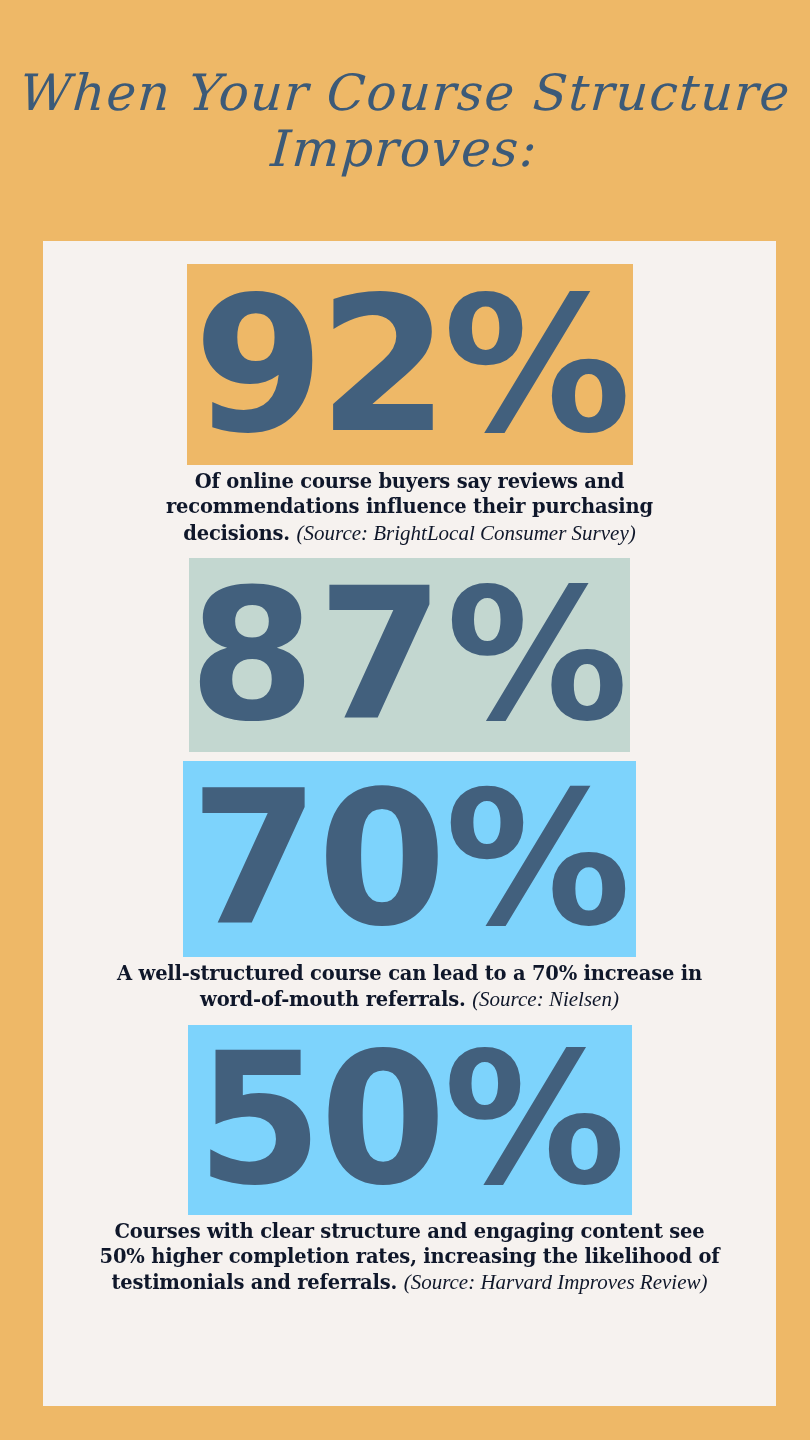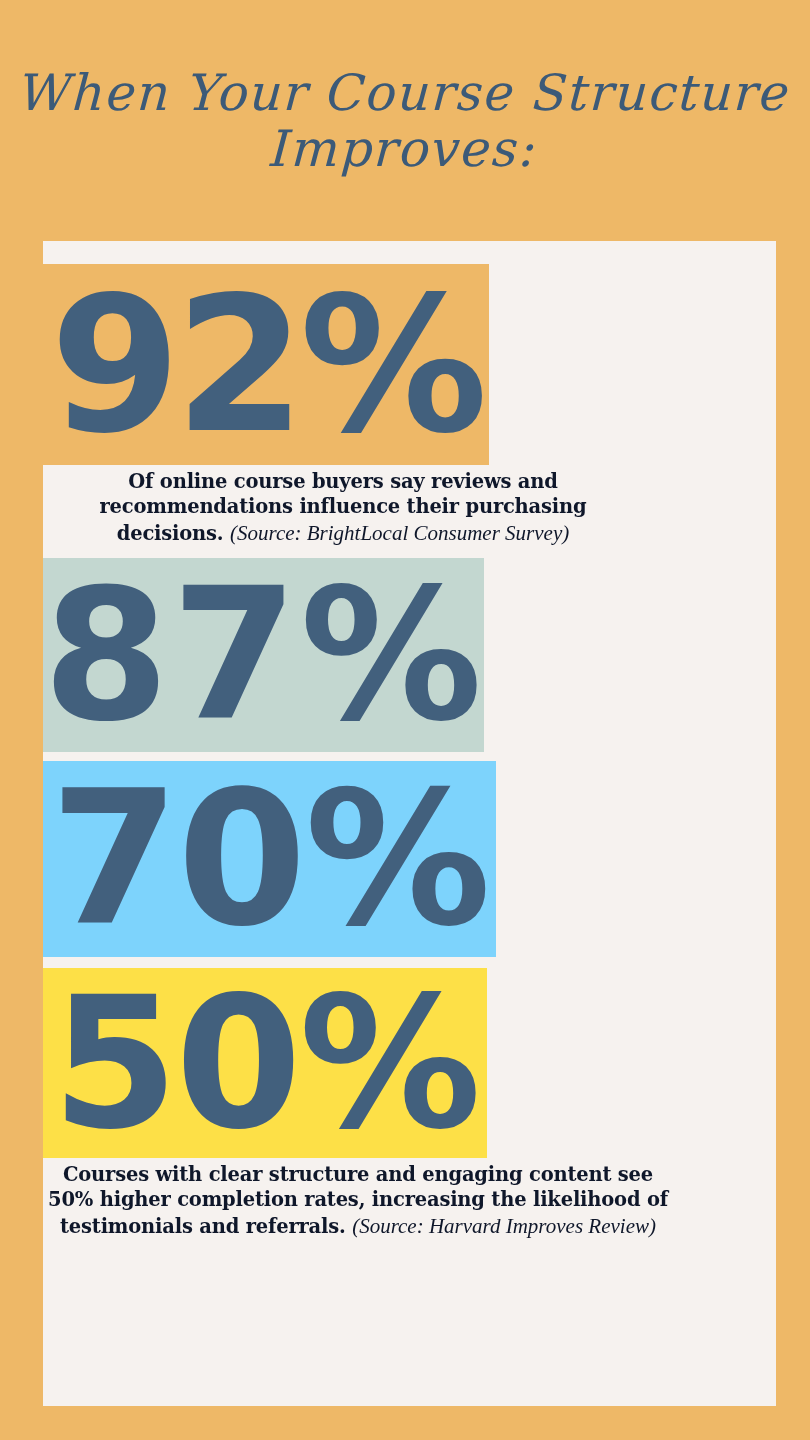--- a/index.html
+++ b/index.html
@@ -56,21 +56,21 @@
     display: flex;
     flex-direction: column;
     align-items: center;
     padding-top: 23px;
   }
 
   .stat-block {
     width: 100%;
     display: flex;
     flex-direction: column;
-    align-items: flex-start;
+    align-items: center;
   }
 
   .stat-box {
     display: flex;
     align-items: center;
     justify-content: center;
     overflow: hidden;
   }
 
   .stat-number {
@@ -102,21 +102,21 @@
   .block-3 .stat-box {
     width: 453px;
     height: 196px;
     background: #7dd3fc;
   }
   .block-3 .stat-number { font-size: 186px; letter-spacing: -2px; }
 
   .block-4 .stat-box {
     width: 444px;
     height: 190px;
-    background: #fde047;
+    background: #7dd3fc;
   }
   .block-4 .stat-number {
     font-size: 182px;
     letter-spacing: -3px;
     font-family: "DejaVu Sans", sans-serif;
   }
 
   
   .caption {
     color: #0f172a;
@@ -171,20 +171,24 @@
   <div class="stat-block block-2">
     <div class="stat-box">
       <span class="stat-number">87%</span>
     </div>
   </div>
 
   <div class="stat-block block-3">
     <div class="stat-box">
       <span class="stat-number">70%</span>
     </div>
+    <div class="caption">
+      <span>A well-structured course can lead to a 70% increase in word-of-mouth referrals.</span>
+      <span class="source">(Source: Nielsen)</span>
+    </div>
   </div>
 
   <div class="stat-block block-4">
     <div class="stat-box">
       <span class="stat-number">50%</span>
     </div>
     <div class="caption">
       <span>Courses with clear structure and engaging content see 50% higher completion rates, increasing the likelihood of testimonials and referrals.</span>
       <span class="source">(Source: Harvard Improves Review)</span>
     </div>

